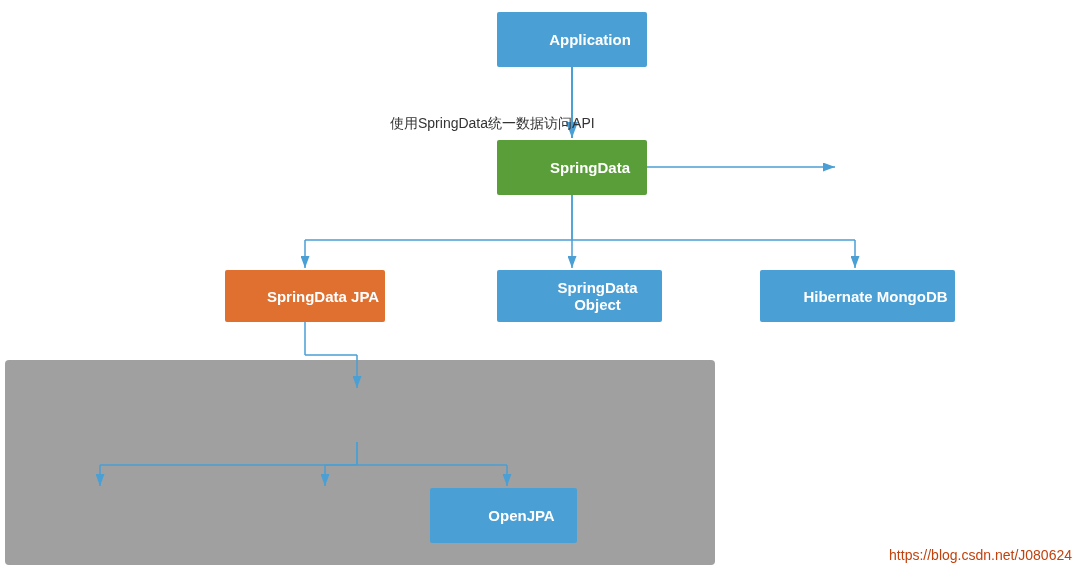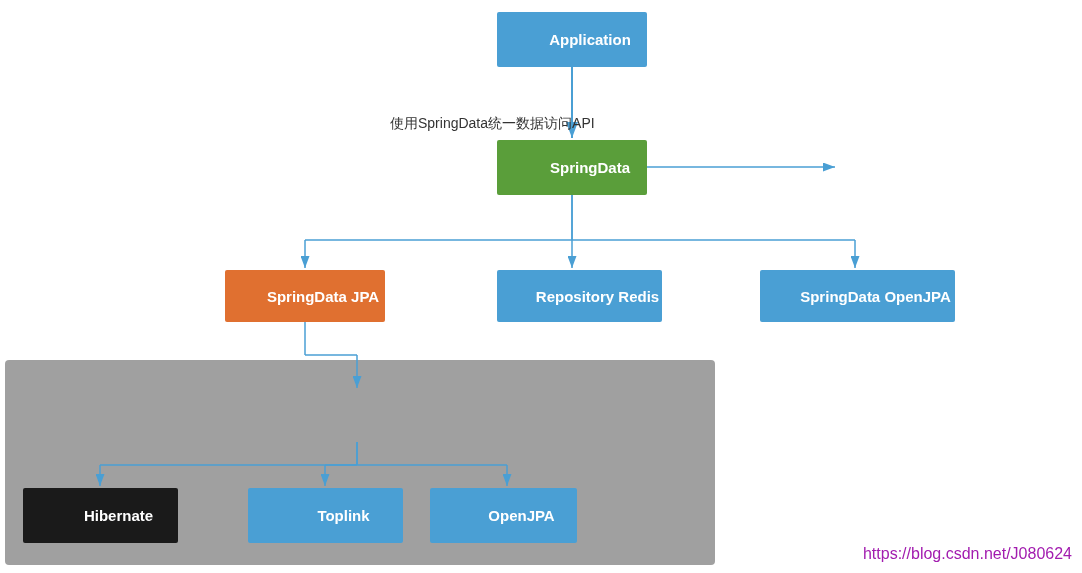--- a/index.html
+++ b/index.html
@@ -70,22 +70,22 @@
       pointer-events: none;
     }
 
     
     .pie-container {
       position: absolute;
     }
 
     .watermark {
       position: absolute;
-      font-size: 16px;
-      color: #a21caf;
+      font-size: 14px;
+      color: #c2410c;
     }
   </style>
 </head>
 <body>
 
 <div class="diagram-container">
 
   <div class="gray-section" style="left:5px; top:360px; width:710px; height:205px;">
   </div>
 
@@ -139,35 +139,29 @@
 
   <div class="box box-green" style="left:497px; top:140px; width:150px; height:55px;">
     <span>SpringData</span>
   </div>
 
   <div class="box box-orange" style="left:225px; top:270px; width:160px; height:52px;">
     <span>SpringData JPA</span>
   </div>
 
   <div class="box box-blue" style="left:497px; top:270px; width:165px; height:52px;">
-    <span>Repository Redis</span>
+    <span>SpringData Object</span>
   </div>
 
   <div class="box box-blue" style="left:760px; top:270px; width:195px; height:52px;">
-    <span>SpringData OpenJPA</span>
+    <span>Hibernate MongoDB</span>
   </div>
 
 
-  <div class="box box-black" style="left:23px; top:488px; width:155px; height:55px;">
-    <span>Hibernate</span>
-  </div>
 
-  <div class="box box-blue" style="left:248px; top:488px; width:155px; height:55px;">
-    <span>Toplink</span>
-  </div>
 
   <div class="box box-blue" style="left:430px; top:488px; width:147px; height:55px;">
     <span>OpenJPA</span>
   </div>
 
 
   <div class="watermark" style="right:10px; bottom:10px;">
     <span>https://blog.csdn.net/J080624</span>
   </div>
 

